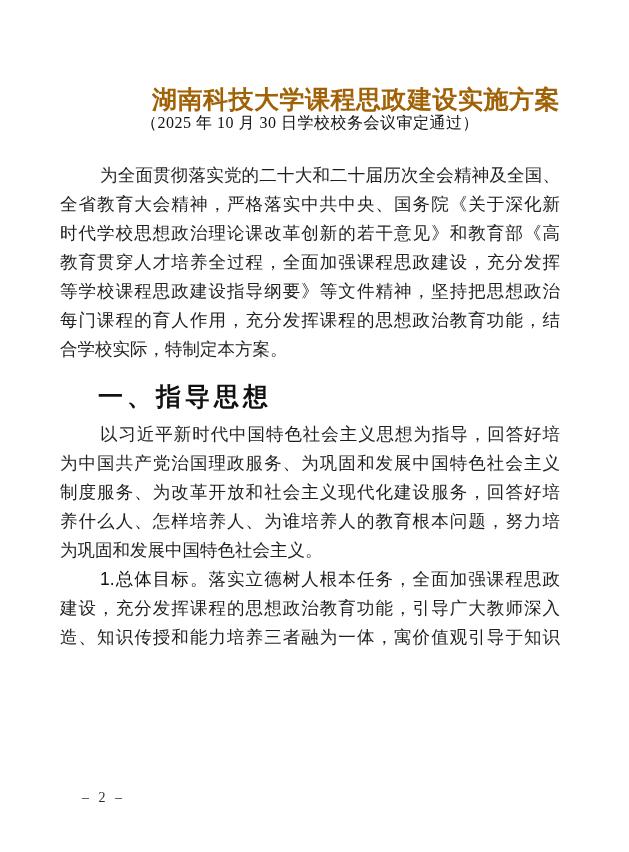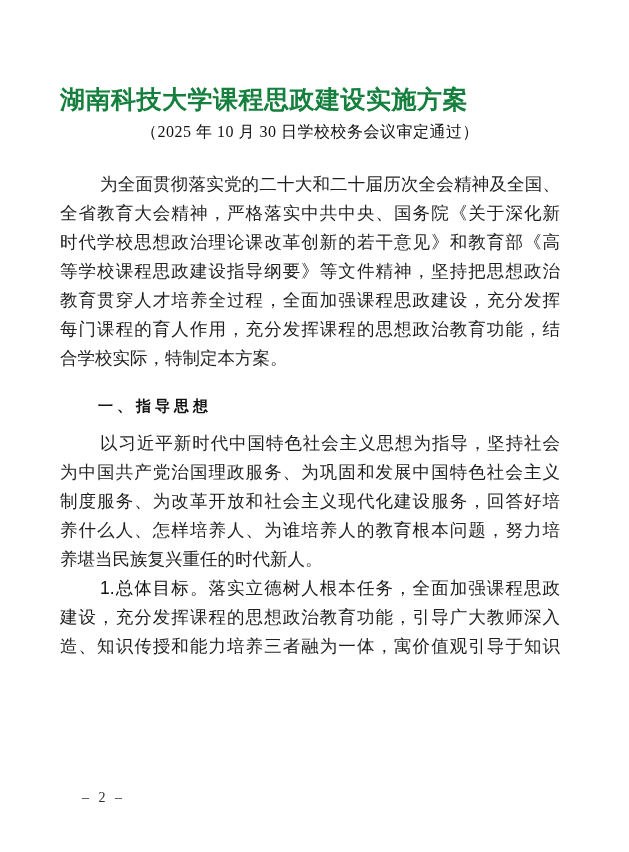--- a/index.html
+++ b/index.html
@@ -13,28 +13,28 @@
     padding: 85px 69px 0 60px;
     color: #1f1f1f;
     font-family: "Liberation Serif", "DejaVu Serif", serif;
     overflow: hidden;
   }
   .title {
     margin: 0;
     font-size: 25px;
     line-height: 28px;
     font-weight: bold;
-    text-align: left;
-    color: #15803d;
+    text-align: right;
+    color: #a16207;
     font-family: "Liberation Sans", "DejaVu Sans", sans-serif;
     letter-spacing: 0.5px;
     white-space: nowrap;
   }
   .subtitle {
-    margin-top: 9px;
+    margin-top: 0;
     font-size: 16px;
     line-height: 19px;
     text-align: center;
     color: #111111;
     letter-spacing: 0.5px;
     white-space: nowrap;
   }
   .para { margin: 0; }
   .intro { margin-top: 29px; }
   .line {
@@ -42,21 +42,21 @@
     line-height: 29px;
     text-align: justify;
     text-align-last: justify;
     color: #1f1f1f;
   }
   .line.indent { text-indent: 40px; }
   .line.end { text-align-last: left; }
   .sec-heading {
     margin: 18px 0 9px 0;
     padding-left: 38px;
-    font-size: 15px;
+    font-size: 25px;
     line-height: 29px;
     font-weight: bold;
     color: #111111;
     font-family: "Liberation Sans", "DejaVu Sans", sans-serif;
     letter-spacing: 4px;
   }
   .lead {
     font-weight: normal;
     color: #111111;
     font-family: "Liberation Sans", "DejaVu Sans", sans-serif;
@@ -78,34 +78,34 @@
 <div class="page">
 
   <h1 class="title">湖南科技大学课程思政建设实施方案</h1>
 
   <div class="subtitle">（2025 年 10 月 30 日学校校务会议审定通过）</div>
 
   <div class="para intro">
     <div class="line indent">为全面贯彻落实党的二十大和二十届历次全会精神及全国、</div>
     <div class="line">全省教育大会精神，严格落实中共中央、国务院《关于深化新</div>
     <div class="line">时代学校思想政治理论课改革创新的若干意见》和教育部《高</div>
+    <div class="line">教育贯穿人才培养全过程，全面加强课程思政建设，充分发挥</div>
     <div class="line">等学校课程思政建设指导纲要》等文件精神，坚持把思想政治</div>
-    <div class="line">教育贯穿人才培养全过程，全面加强课程思政建设，充分发挥</div>
     <div class="line">每门课程的育人作用，充分发挥课程的思想政治教育功能，结</div>
     <div class="line end">合学校实际，特制定本方案。</div>
   </div>
 
   <h2 class="sec-heading">一、指导思想</h2>
 
   <div class="para">
-    <div class="line indent">以习近平新时代中国特色社会主义思想为指导，坚持社会</div>
+    <div class="line indent">以习近平新时代中国特色社会主义思想为指导，回答好培</div>
     <div class="line">为中国共产党治国理政服务、为巩固和发展中国特色社会主义</div>
     <div class="line">制度服务、为改革开放和社会主义现代化建设服务，回答好培</div>
     <div class="line">养什么人、怎样培养人、为谁培养人的教育根本问题，努力培</div>
-    <div class="line end">养堪当民族复兴重任的时代新人。</div>
+    <div class="line end">为巩固和发展中国特色社会主义。</div>
   </div>
 
 
   <div class="para">
     <div class="line indent"><span class="lead">1.总体目标。</span><span>落实立德树人根本任务，全面加强课程思政</span></div>
     <div class="line">建设，充分发挥课程的思想政治教育功能，引导广大教师深入</div>
     <div class="line">造、知识传授和能力培养三者融为一体，寓价值观引导于知识</div>
   </div>
 
   <div class="page-number">– 2 –</div>

